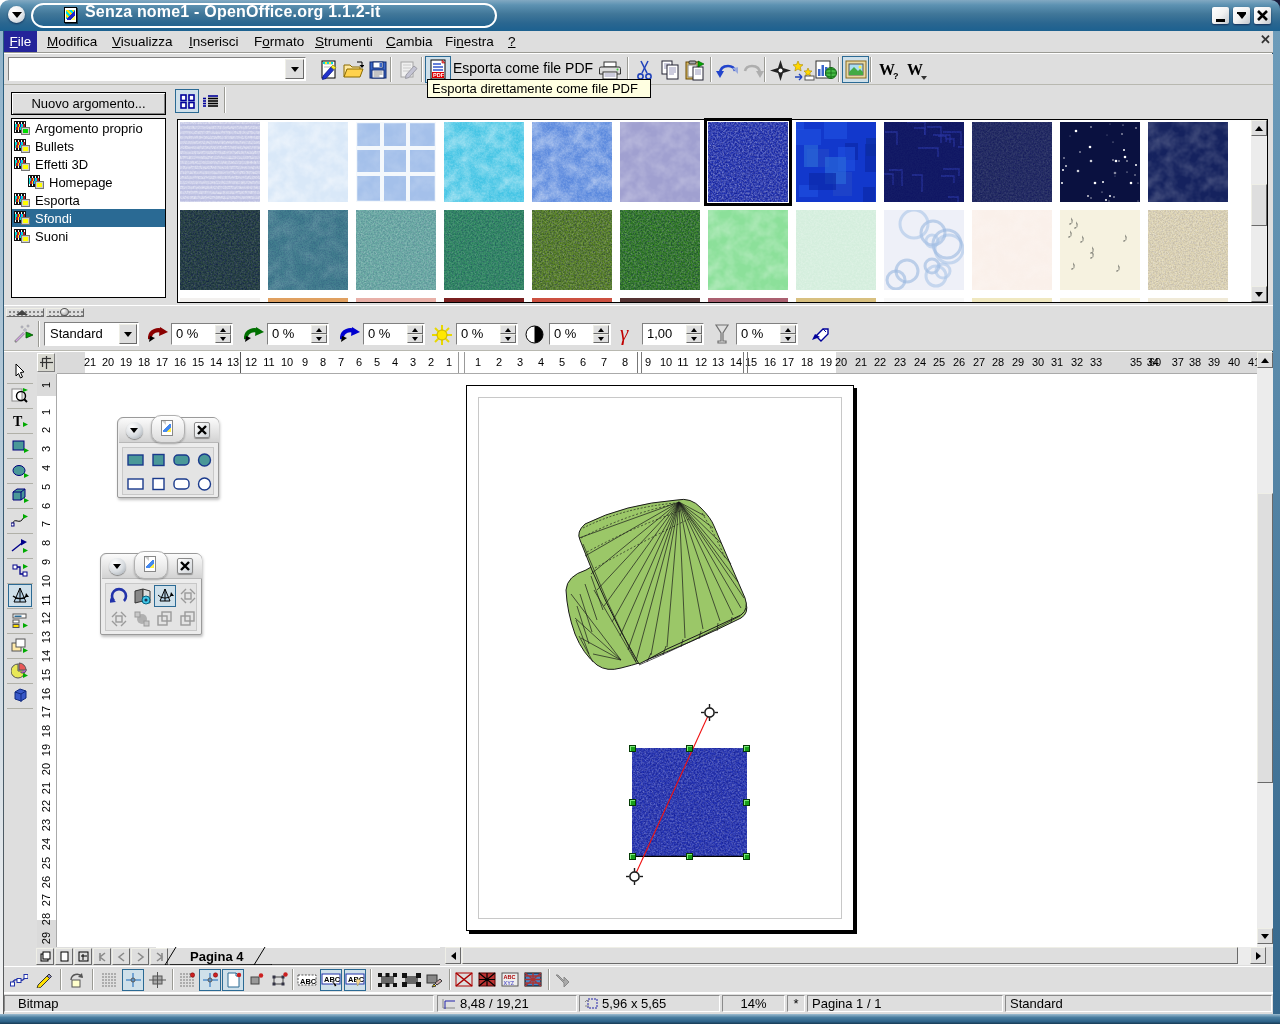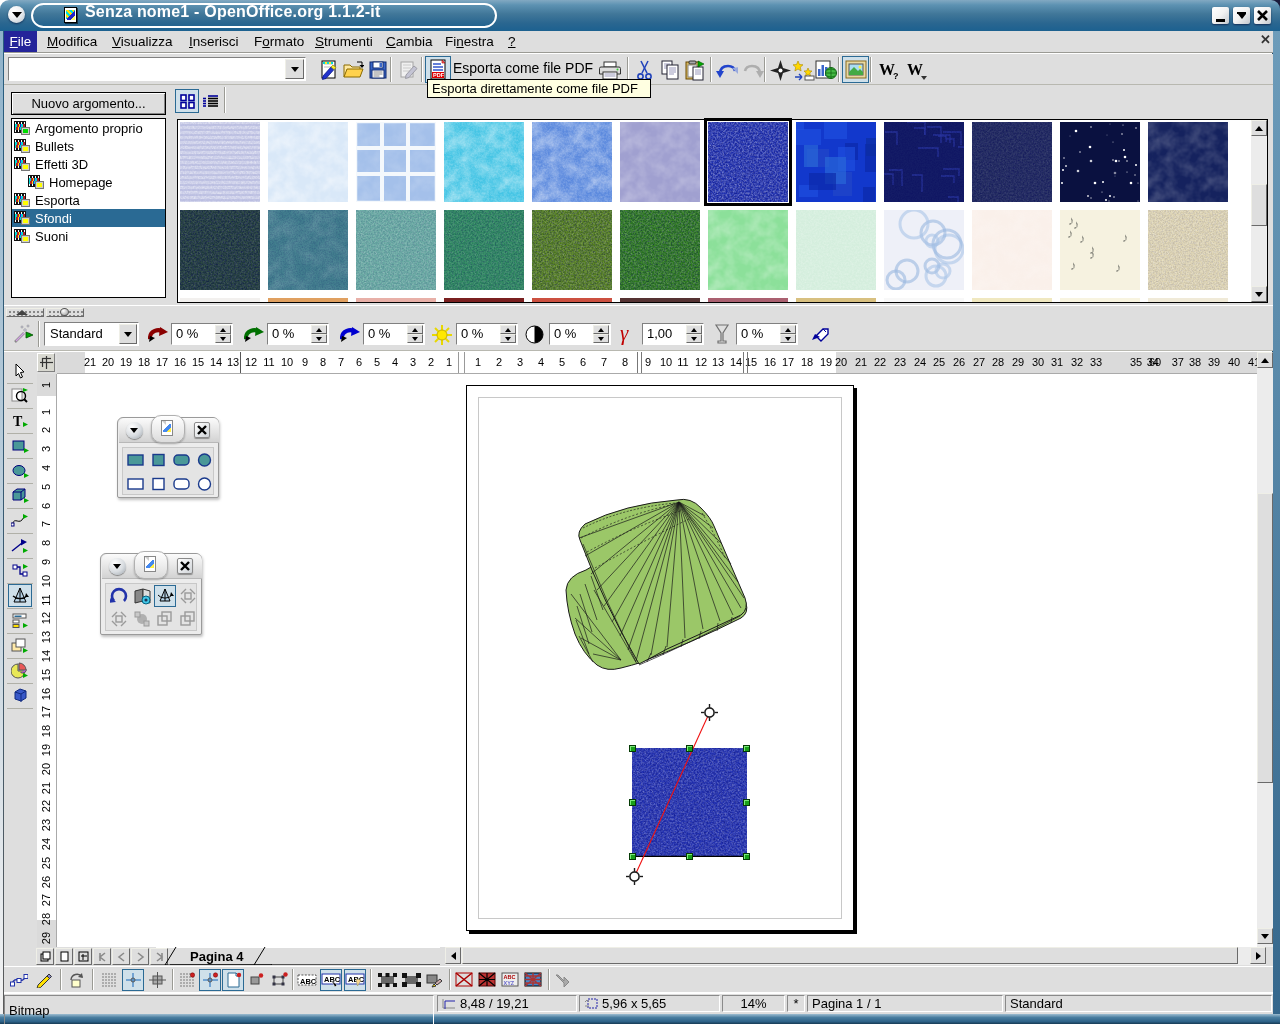--- a/index.html
+++ b/index.html
@@ -1526,21 +1526,21 @@
     </div>
 <div class="abs sep-v" style="left:544px;top:2px;height:21px;"></div>
 <div class="abs  tb-ico" style="left:548px;top:2px;">
       <svg width="18" height="16" viewBox="0 0 18 16">
         <path d="M4 3 l6 6 0 -4 5 5 -5 5 0 -4 -8 -8 z" fill="#aaa" stroke="#888"></path>
       </svg>
     </div>
 </div>
 <div class="abs" style="left:4px;top:992px;width:1269px;height:2px;background:#fff;"></div>
 <div class="abs g" style="left:4px;top:994px;width:1269px;height:20px;font-size:13px;">
-<div class="abs" style="left:0px;top:1px;width:430px;height:30px;border:1px solid;border-color:#8a8a8a #fff #fff #8a8a8a;display:flex;align-items:center;justify-content:flex-start;padding:0 4px;white-space:nowrap;overflow:hidden;">Bitmap</div>
+<div class="abs" style="left:0px;top:1px;width:430px;height:17px;border:1px solid;border-color:#8a8a8a #fff #fff #8a8a8a;display:flex;align-items:center;justify-content:flex-start;padding:0 13px;white-space:nowrap;overflow:hidden;">Bitmap</div>
 <div class="abs" style="left:433px;top:1px;width:140px;height:17px;border:1px solid;border-color:#8a8a8a #fff #fff #8a8a8a;display:flex;align-items:center;justify-content:flex-start;padding:0 4px;white-space:nowrap;overflow:hidden;"><svg width="14" height="11" viewBox="0 0 14 11" style="margin-right:4px">
         <path d="M1 1 v9 h12" fill="none" stroke="#888"></path>
         <path d="M3 3 h7 M3 3 v6" stroke="#22a"></path>
         <path d="M10 3 l3 0 M3 9 l0 2" stroke="#22a"></path>
       </svg>8,48 / 19,21</div>
 <div class="abs" style="left:575px;top:1px;width:141px;height:17px;border:1px solid;border-color:#8a8a8a #fff #fff #8a8a8a;display:flex;align-items:center;justify-content:flex-start;padding:0 4px;white-space:nowrap;overflow:hidden;"><svg width="14" height="11" viewBox="0 0 14 11" style="margin-right:4px">
         <rect x="4" y="1" width="9" height="9" fill="none" stroke="#22a" stroke-dasharray="2 1"></rect>
         <path d="M1 4 l2 -2 2 2 M1 8 h4" stroke="#888" fill="none"></path>
       </svg>5,96 x 5,65</div>
 <div class="abs" style="left:718px;top:1px;width:63px;height:17px;border:1px solid;border-color:#8a8a8a #fff #fff #8a8a8a;display:flex;align-items:center;justify-content:center;padding:0 4px;white-space:nowrap;overflow:hidden;">14%</div>

